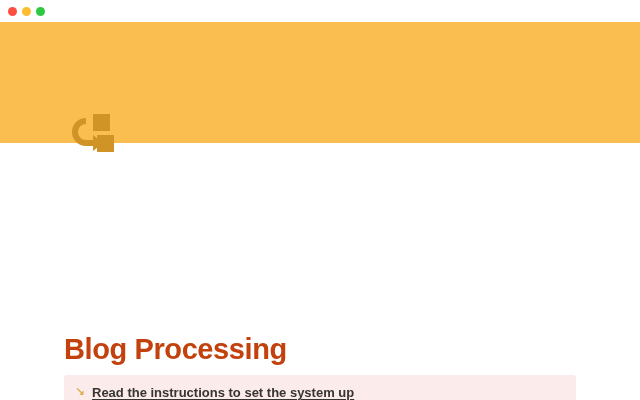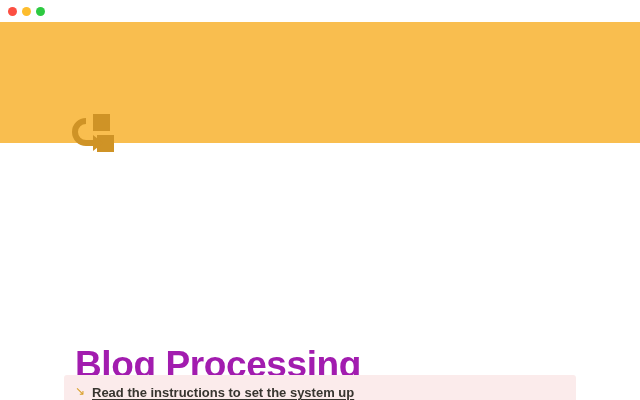--- a/index.html
+++ b/index.html
@@ -53,27 +53,27 @@
     z-index: 5;
   }
 
   
   .page {
     padding: 0 0 0 0;
     position: relative;
   }
 
   .page-title {
-    margin: 11px;
+    margin: 0;
     position: absolute;
     left: 64px;
     top: 190px;
-    font-size: 37px;
+    font-size: 29px;
     font-weight: bold;
-    color: #a21caf;
+    color: #c2410c;
     letter-spacing: -0.4px;
     line-height: 1.15;
   }
 
   
   .callout {
     position: absolute;
     left: 64px;
     top: 232px;
     width: 512px;

